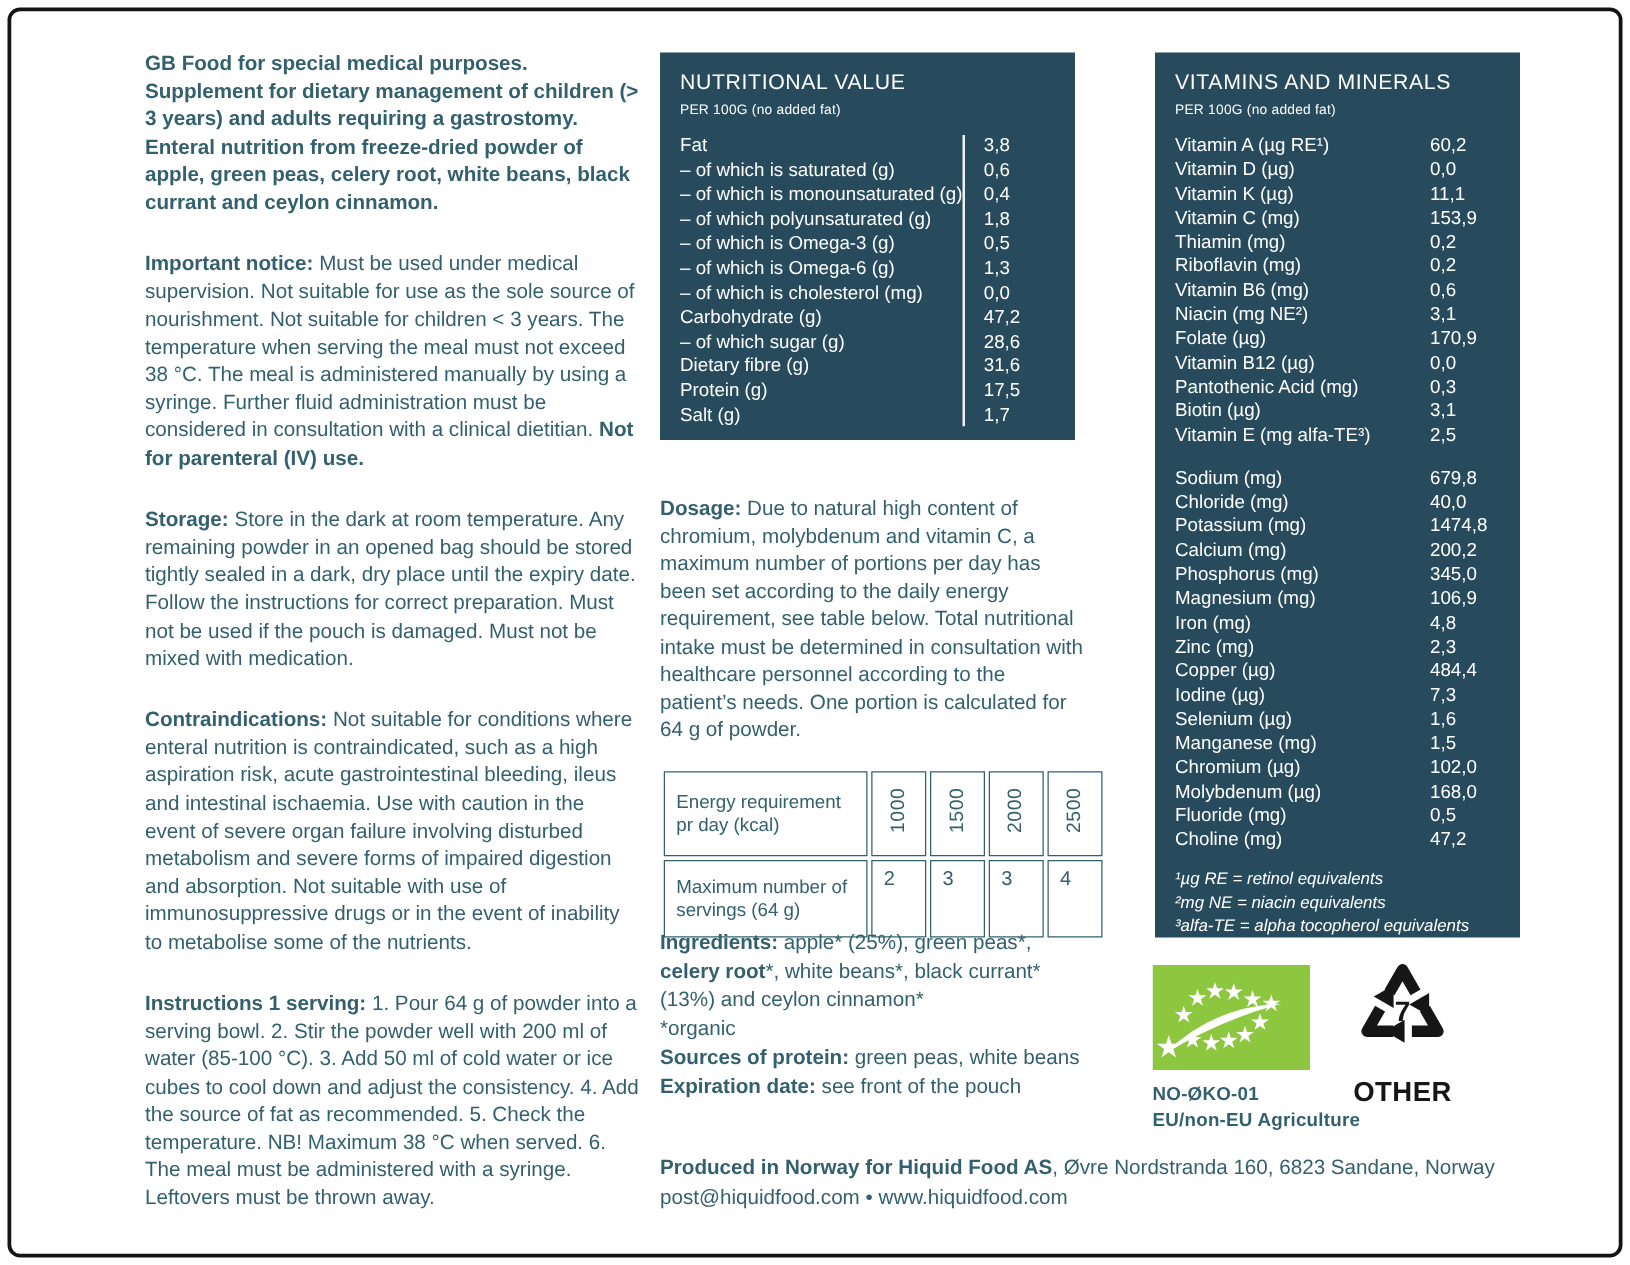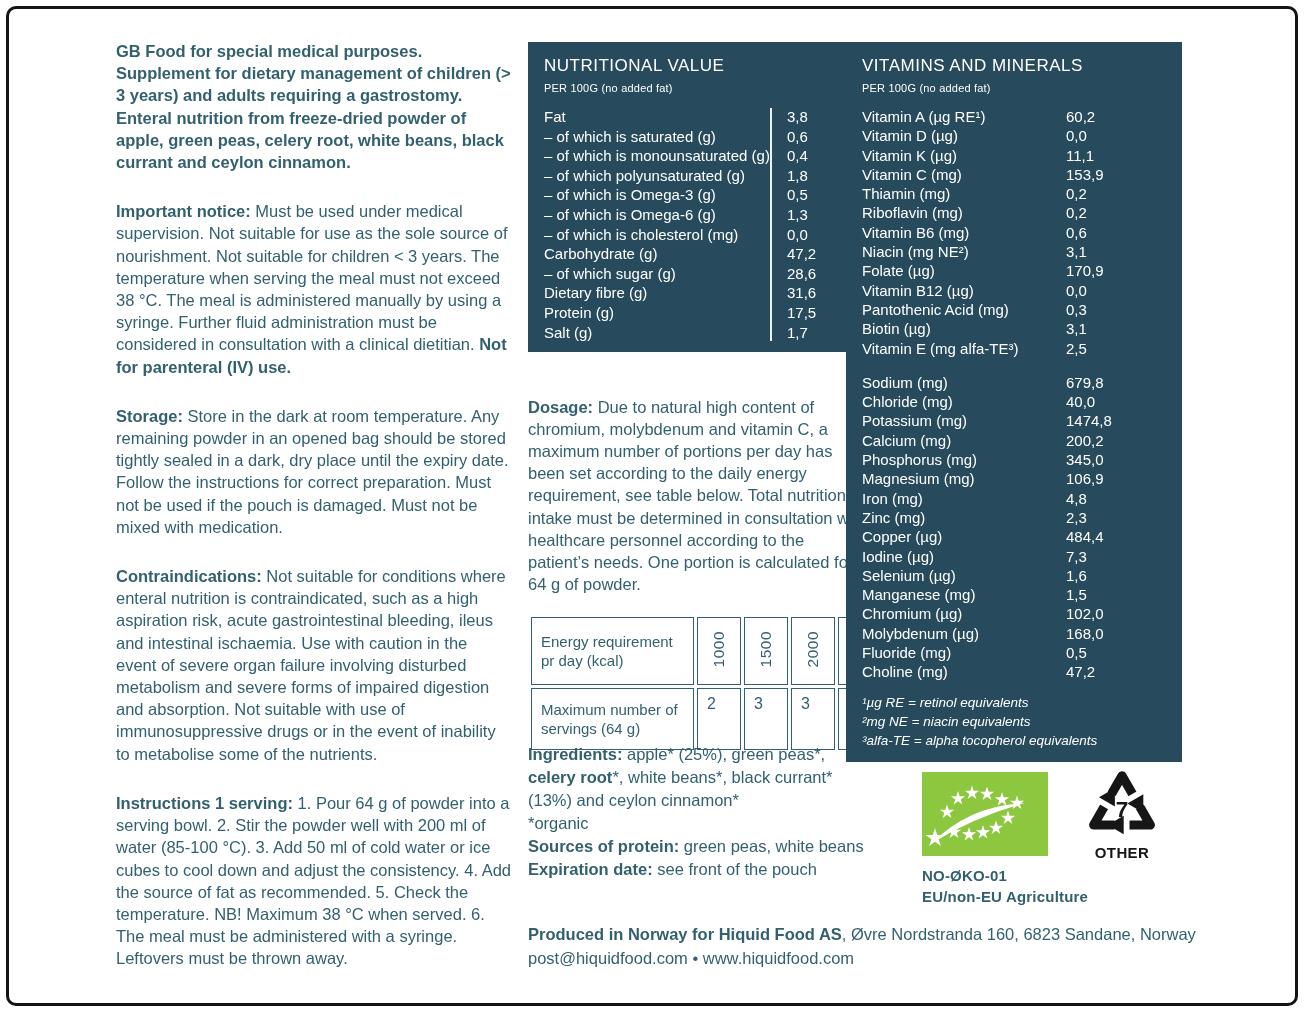--- a/index.html
+++ b/index.html
@@ -10,21 +10,21 @@
   .frame{position:absolute;inset:6px;border:3.5px solid #141414;border-radius:10px;pointer-events:none;}
   .b{font-weight:bold;}
 
   
   .left-col{position:absolute;left:116px;top:40px;width:396px;}
   .para{margin:0 0 27px 0;font-size:16.5px;line-height:22.2px;}
 
   
   .box{position:absolute;background:var(--box,#274b5c);color:#fff;box-sizing:border-box;}
   .nutri-box{left:528px;top:42px;width:332px;padding:13px 4px 10px 16px;}
-  .vit-box{left:846px;top:42px;width:336px;padding:13px 14px 12px 16px;}
+  .vit-box{left:924px;top:42px;width:292px;padding:13px 14px 0 16px;}
   .box-title{font-size:17px;line-height:22px;letter-spacing:.5px;}
   .box-sub{font-size:11px;line-height:22px;margin-bottom:8px;letter-spacing:.2px;}
 
   .nv-rows{position:relative;}
   .vdiv{position:absolute;left:226px;top:1px;bottom:1px;width:1.5px;background:rgba(255,255,255,.92);}
   .nv-row{display:flex;font-size:15px;line-height:19.6px;}
   .nv-label{width:226px;flex:none;white-space:nowrap;overflow:hidden;padding-right:4px;}
   .nv-value{padding-left:13px;white-space:nowrap;}
 
   .vm-row{display:flex;font-size:15px;line-height:19.3px;}
@@ -44,21 +44,21 @@
   .erow2 td{height:48px;}
   .vert{display:inline-block;writing-mode:vertical-rl;transform:rotate(180deg);font-size:15.5px;letter-spacing:.5px;}
 
   .ingredients{position:absolute;left:528px;top:743px;width:348px;font-size:16.5px;line-height:23px;}
   .ing-line{margin:0;}
 
   
   .organic-logo{position:absolute;left:922px;top:772px;}
   .organic-caption{position:absolute;left:922px;top:866px;font-size:15px;line-height:20.5px;font-weight:bold;letter-spacing:.2px;}
   .recycle{position:absolute;left:1082px;top:770px;width:80px;text-align:center;}
-  .recycle-label{font-size:15px;font-weight:bold;color:#161616;letter-spacing:.4px;margin-top:0px;}
+  .recycle-label{font-size:22px;font-weight:bold;color:#161616;letter-spacing:.4px;margin-top:16px;}
 
   .footer{position:absolute;left:528px;top:922px;width:690px;font-size:16.5px;line-height:24px;}
 </style>
 </head>
 <body>
 
 <div class="page">
   <div class="frame"></div>
 
   <section class="left-col">

